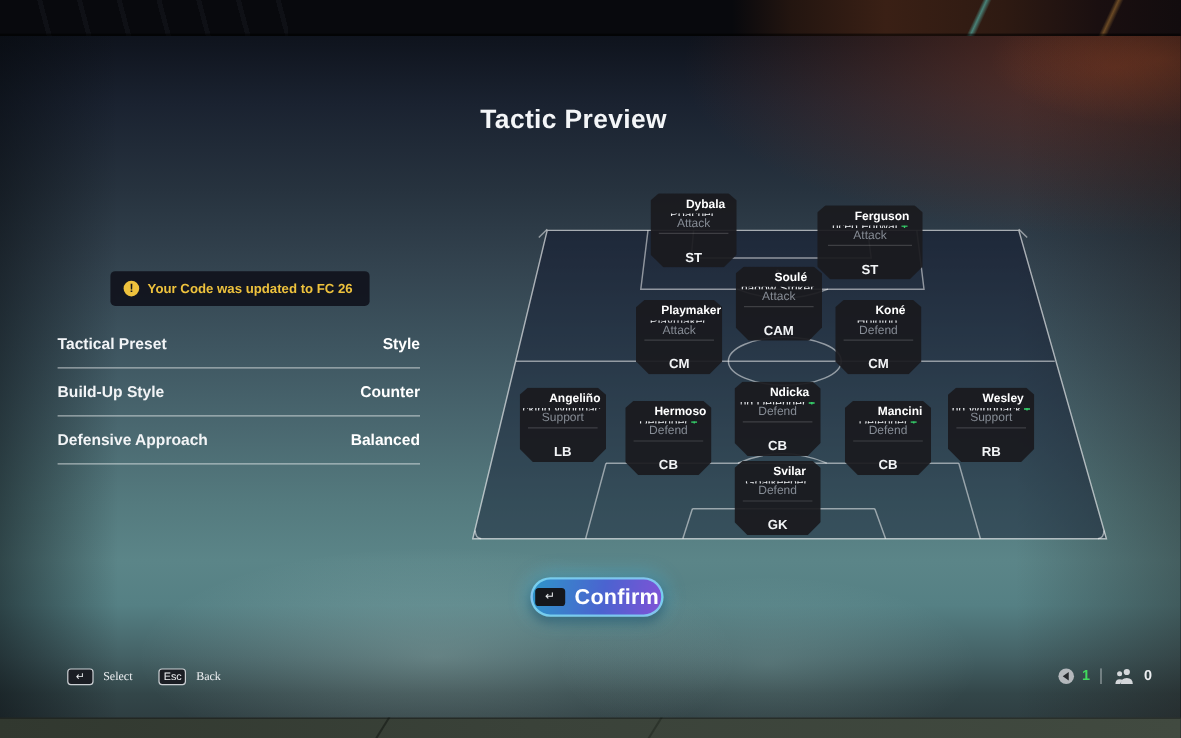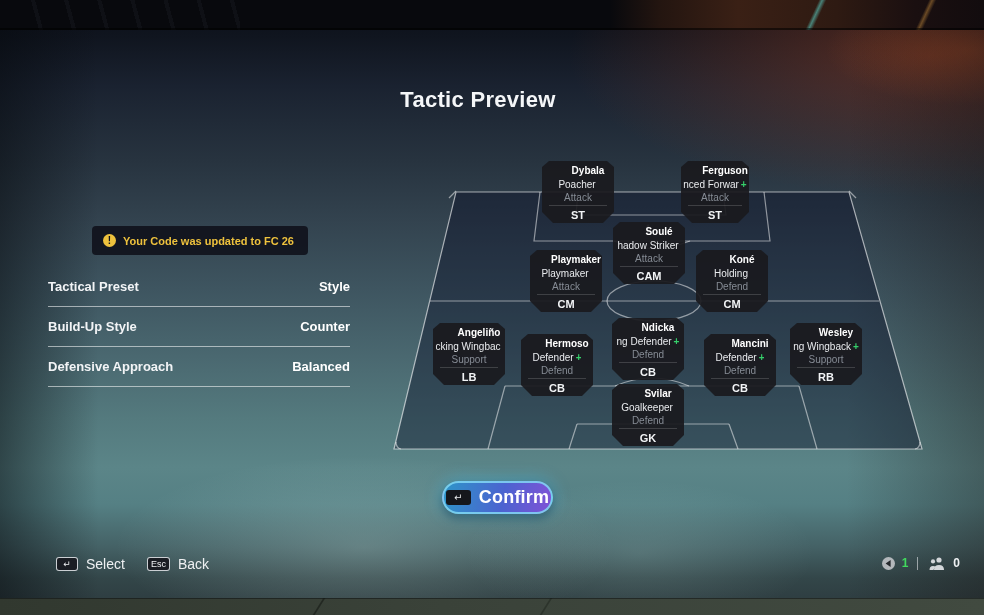--- a/index.html
+++ b/index.html
@@ -69,38 +69,38 @@
      clip-path:polygon(7px 0,calc(100% - 7px) 0,100% 6px,100% calc(100% - 11px),
        calc(100% - 11px) 100%,11px 100%,0 calc(100% - 11px),0 6px);
      display:flex;flex-direction:column;align-items:center;padding-top:3px;
      text-align:center;}
   .c-name{font-size:10px;font-weight:700;color:#ffffff;line-height:14px;white-space:nowrap;padding-left:20px;}
   .c-role{font-size:10px;color:#e9ebee;line-height:13px;white-space:nowrap;overflow:hidden;
      display:flex;align-items:center;justify-content:center;max-width:100%;}
   .c-role .plus{color:#35d06a;font-weight:700;margin-left:2px;font-size:10px;}
   .c-focus{font-size:10px;color:#868c95;line-height:13px;}
   .c-pos{font-size:11px;font-weight:600;color:#f2f4f6;line-height:15px;margin-top:1px;
-     border-top:1px solid rgba(255,255,255,.16);width:80%;padding-top:2px;}
+     border-top:1px solid rgba(255,255,255,.16);width:80%;padding-top:13px;}
 
   
   .confirm{position:absolute;left:442px;top:481px;width:111px;height:33px;z-index:5;
      border-radius:17px;display:flex;align-items:center;justify-content:center;gap:8px;cursor:pointer;
      background:linear-gradient(100deg,#2e95c8 0%,#4b63d0 55%,#8052d6 100%);
      border:2px solid rgba(130,216,245,.85);
      box-shadow:0 0 16px 2px rgba(66,188,238,.45),0 4px 10px rgba(0,0,10,.45);}
   .ckey{min-width:25px;height:15px;background:#15171c;border-radius:3px;color:#e8eaec;
      font-size:10px;line-height:15px;text-align:center;padding:0 3px;}
   .clabel{font-size:18px;font-weight:700;color:#ffffff;letter-spacing:.2px;}
 
   
   .footer-left{position:absolute;left:56px;top:555px;height:18px;display:flex;align-items:center;
      gap:8px;z-index:7;}
   .keycap{min-width:22px;height:14px;background:#1a1d23;border:1px solid rgba(235,238,242,.85);
      border-radius:3px;color:#eef0f2;font-size:9px;line-height:12px;text-align:center;padding:0 3px;}
-  .hint{font-size:14px;color:#eef0f2;margin-right:14px;}
+  .hint{font-size:10px;color:#eef0f2;margin-right:14px;font-family:Liberation Serif, serif;}
   .footer-right{position:absolute;right:24px;top:554px;height:18px;display:flex;align-items:center;
      gap:6px;z-index:7;}
   .count{font-size:12px;font-weight:700;color:#eef0f2;}
   .count.green{color:#41d95d;}
   .vdiv{width:1px;height:13px;background:rgba(240,243,246,.55);margin:0 3px;}
 </style>
 </head>
 <body>
 
 <div class="stage">
@@ -174,21 +174,21 @@
   <div class="card" style="left:542px;top:161px">
     <div class="c-name">Dybala</div>
     <div class="c-role">
         <span>Poacher</span>
         <span class="plus"></span>
       </div>
     <div class="c-focus">Attack</div>
     <div class="c-pos">ST</div>
   </div>
 
-  <div class="card" style="left:681px;top:161px;width:68px">
+  <div class="card" style="left:681px;top:171px;width:88px">
     <div class="c-name">Ferguson</div>
     <div class="c-role">
         <span>nced Forwar</span>
         <span class="plus">+</span>
       </div>
     <div class="c-focus">Attack</div>
     <div class="c-pos">ST</div>
   </div>
 
   <div class="card" style="left:613px;top:222px">

